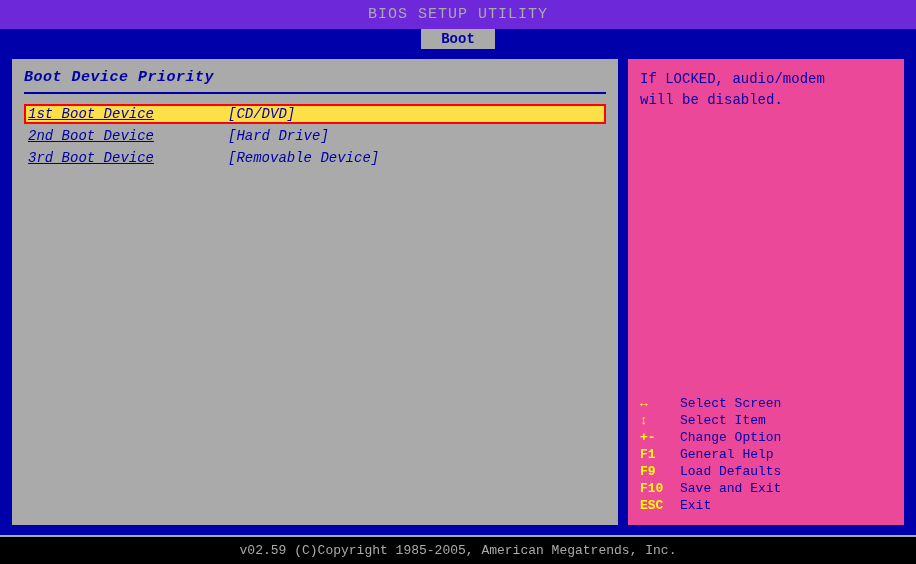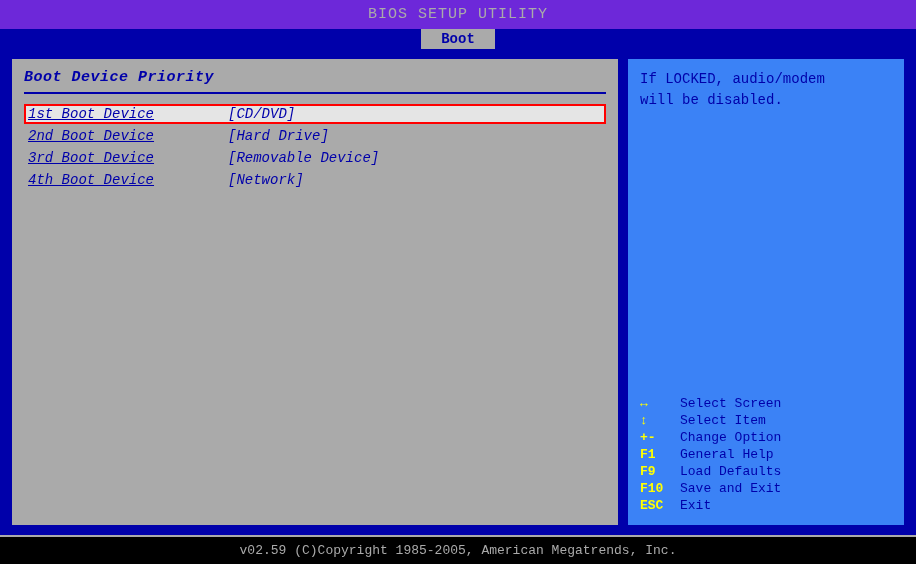--- a/index.html
+++ b/index.html
@@ -85,36 +85,36 @@
       padding: 2px 4px;
       color: #0000aa;
       font-size: 14px;
       cursor: pointer;
       margin-bottom: 2px;
     }
 
     .boot-item.selected {
       border: 2px solid #ff0000;
       padding: 0 2px;
-      background-color: #e5e5e5;
+      background-color: #fde047;
     }
 
     .boot-item-label {
       min-width: 200px;
       text-decoration: underline;
     }
 
     .boot-item-value {
       color: #0000aa;
     }
 
     
     .right-panel {
       width: 280px;
-      background-color: #3b82f6;
+      background-color: #ec4899;
       border: 2px solid #0000aa;
       margin-left: 6px;
       padding: 10px 12px;
       display: flex;
       flex-direction: column;
     }
 
     .help-text {
       color: #0000aa;
       font-size: 14px;
@@ -183,24 +183,20 @@
     <div class="boot-item">
       <span class="boot-item-label">2nd Boot Device</span>
       <span class="boot-item-value">[Hard Drive]</span>
     </div>
 
     <div class="boot-item">
       <span class="boot-item-label">3rd Boot Device</span>
       <span class="boot-item-value">[Removable Device]</span>
     </div>
 
-    <div class="boot-item">
-      <span class="boot-item-label">4th Boot Device</span>
-      <span class="boot-item-value">[Network]</span>
-    </div>
   </div>
 
   <div class="right-panel">
     <div class="help-text">
       <span>If LOCKED, audio/modem<br>will be disabled.</span>
     </div>
 
     <div class="key-help-section">
       <div class="key-help-row">
         <span class="key-symbol">↔</span>

